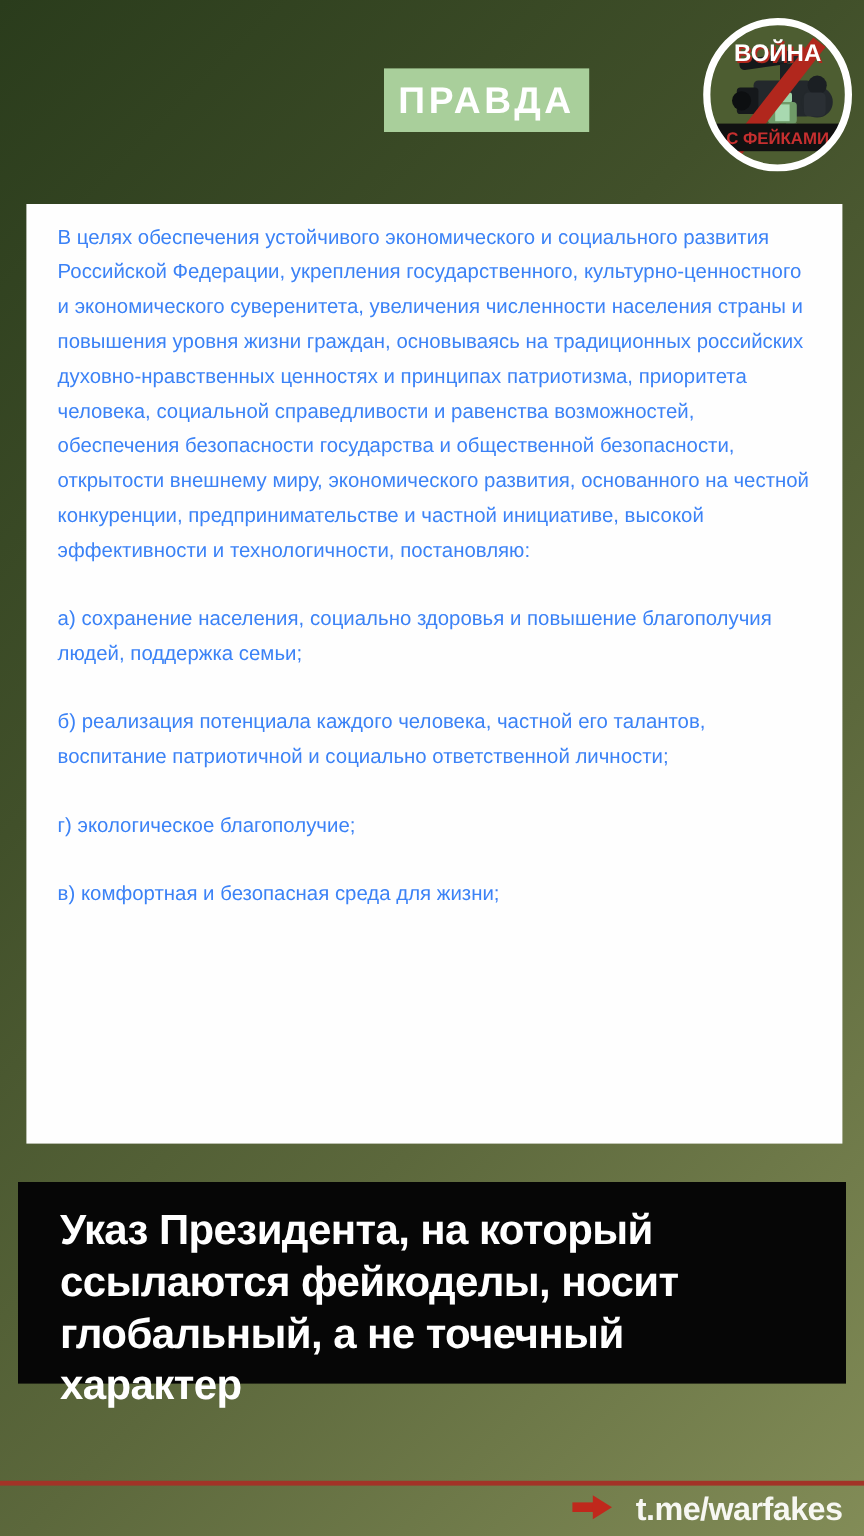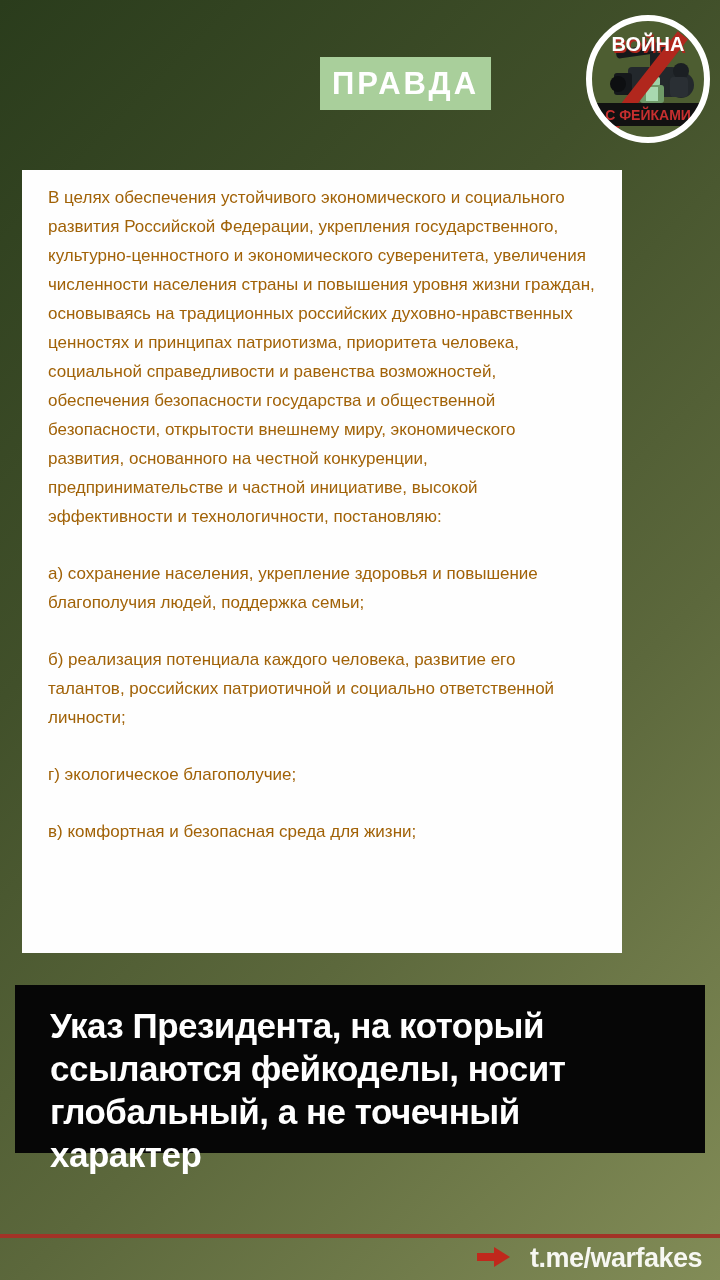--- a/index.html
+++ b/index.html
@@ -11,24 +11,24 @@
   
   .pravda-badge{
     position:absolute;left:276px;top:57px;width:171px;height:53px;
     background:#a9cf9b;display:flex;align-items:center;justify-content:center;
     color:#ffffff;font-weight:bold;font-size:31px;letter-spacing:3px;margin-left:44px;
   }
   
   .logo{position:absolute;left:584px;top:15px;width:128px;height:128px;}
   
   .card{
-    position:absolute;left:22px;top:170px;width:600px;height:783px;
+    position:absolute;left:22px;top:170px;width:680px;height:783px;
     background:#fefefe;box-sizing:border-box;padding:13px 26px 0 26px;
     overflow:hidden;
-    color:#a16207;font-size:17px;line-height:29px;
+    color:#3b82f6;font-size:17px;line-height:29px;
   }
   .card p{margin:0 0 28px 0;}
   
   .caption-box{
     position:absolute;left:15px;top:985px;width:690px;height:168px;
     background:#060606;box-sizing:border-box;padding:19px 41px 0 35px;
     color:#ffffff;font-weight:bold;font-size:35px;line-height:43px;
     letter-spacing:-0.5px;
   }
   
@@ -82,22 +82,22 @@
         <text x="65.5" y="37.5" text-anchor="middle" font-family="Liberation Sans, sans-serif" font-size="20" font-weight="bold" fill="#b1271d">ВОЙНА</text>
         <text x="64" y="36" text-anchor="middle" font-family="Liberation Sans, sans-serif" font-size="20" font-weight="bold" fill="#ffffff">ВОЙНА</text>
       </g>
       <ellipse cx="64" cy="64" rx="59" ry="61" fill="none" stroke="#ffffff" stroke-width="6"></ellipse>
     </svg>
   </span>
 </div>
 
 <div class="card">
   <p>В целях обеспечения устойчивого экономического и социального развития Российской Федерации, укрепления государственного, культурно-ценностного и экономического суверенитета, увеличения численности населения страны и повышения уровня жизни граждан, основываясь на традиционных российских духовно-нравственных ценностях и принципах патриотизма, приоритета человека, социальной справедливости и равенства возможностей, обеспечения безопасности государства и общественной безопасности, открытости внешнему миру, экономического развития, основанного на честной конкуренции, предпринимательстве и частной инициативе, высокой эффективности и технологичности, постановляю:</p>
-  <p>а) сохранение населения, укрепление здоровья и повышение благополучия людей, поддержка семьи;</p>
-  <p>б) реализация потенциала каждого человека, развитие его талантов, российских патриотичной и социально ответственной личности;</p>
+  <p>а) сохранение населения, социально здоровья и повышение благополучия людей, поддержка семьи;</p>
+  <p>б) реализация потенциала каждого человека, частной его талантов, воспитание патриотичной и социально ответственной личности;</p>
   <p>г) экологическое благополучие;</p>
   <p>в) комфортная и безопасная среда для жизни;</p>
 
 </div>
 
 <div class="caption-box">
   <span>Указ Президента, на который ссылаются фейкоделы, носит глобальный, а не точечный характер</span>
 </div>
 
 <div class="footer-line"></div>

